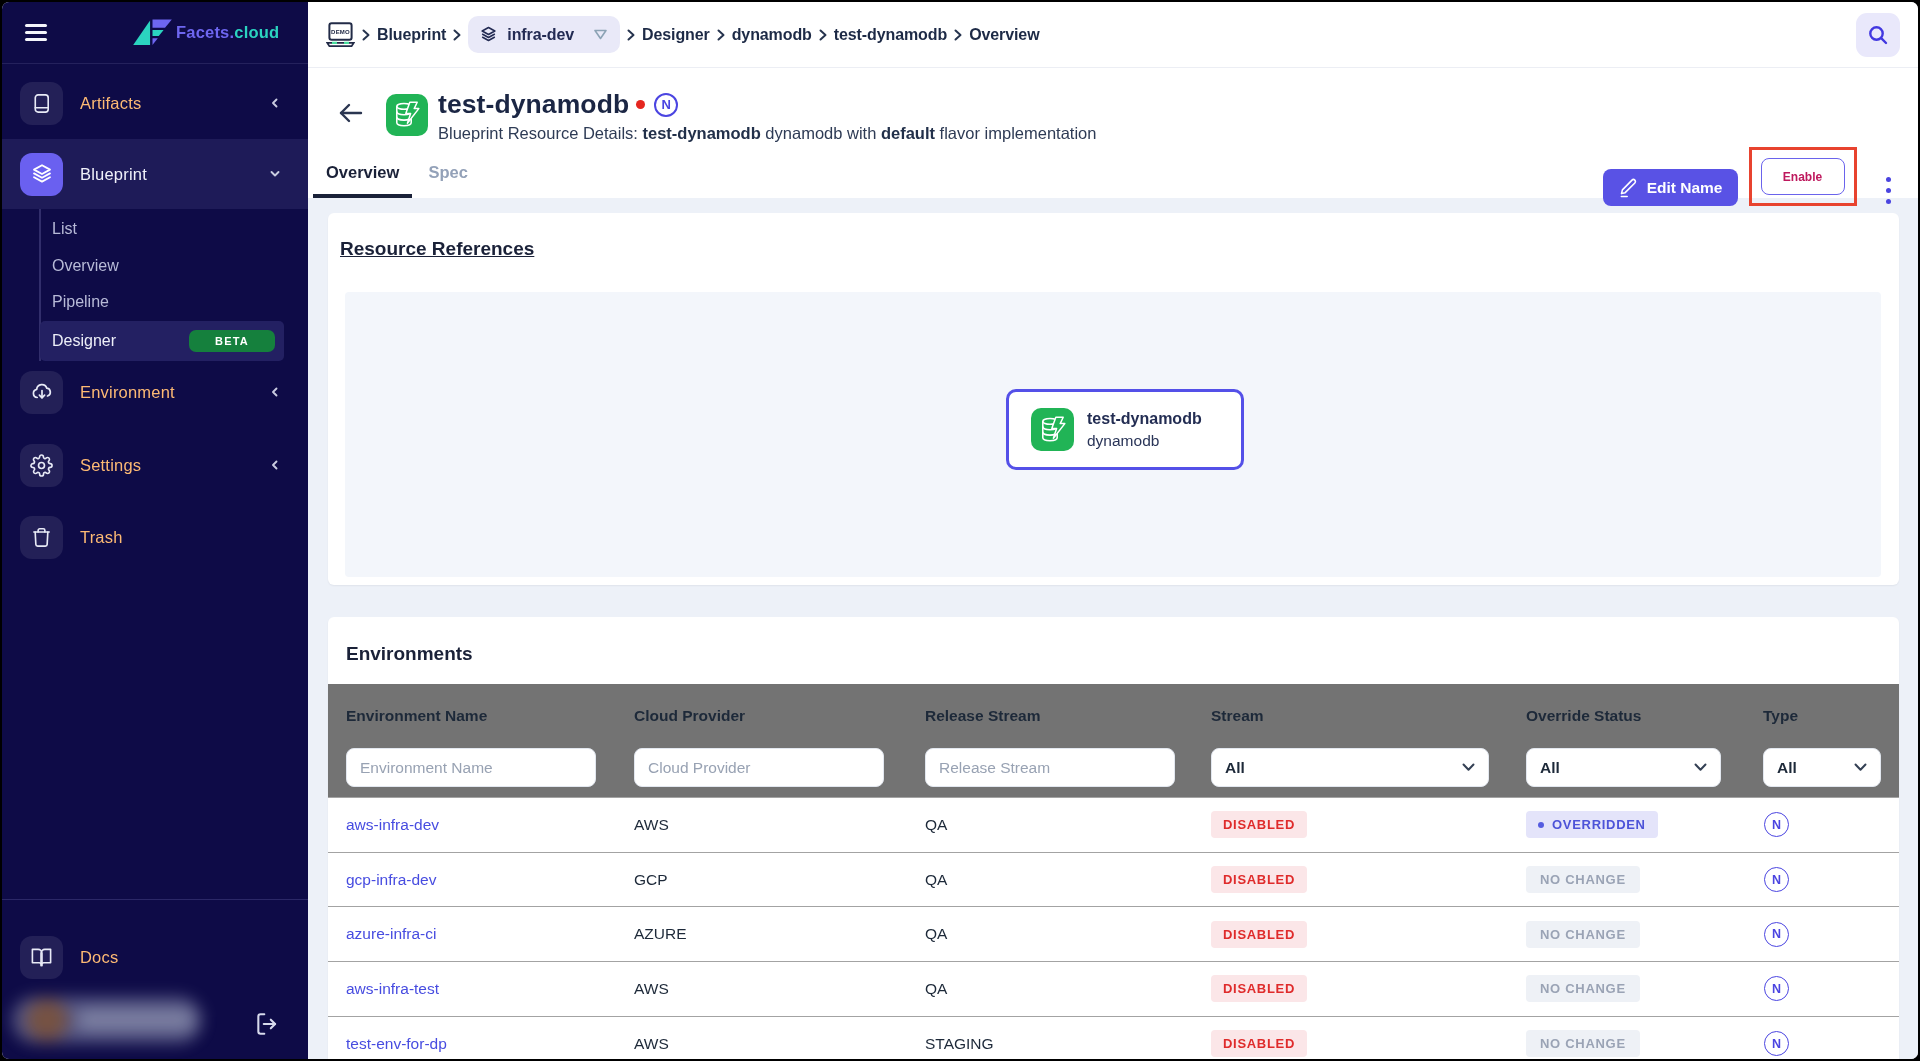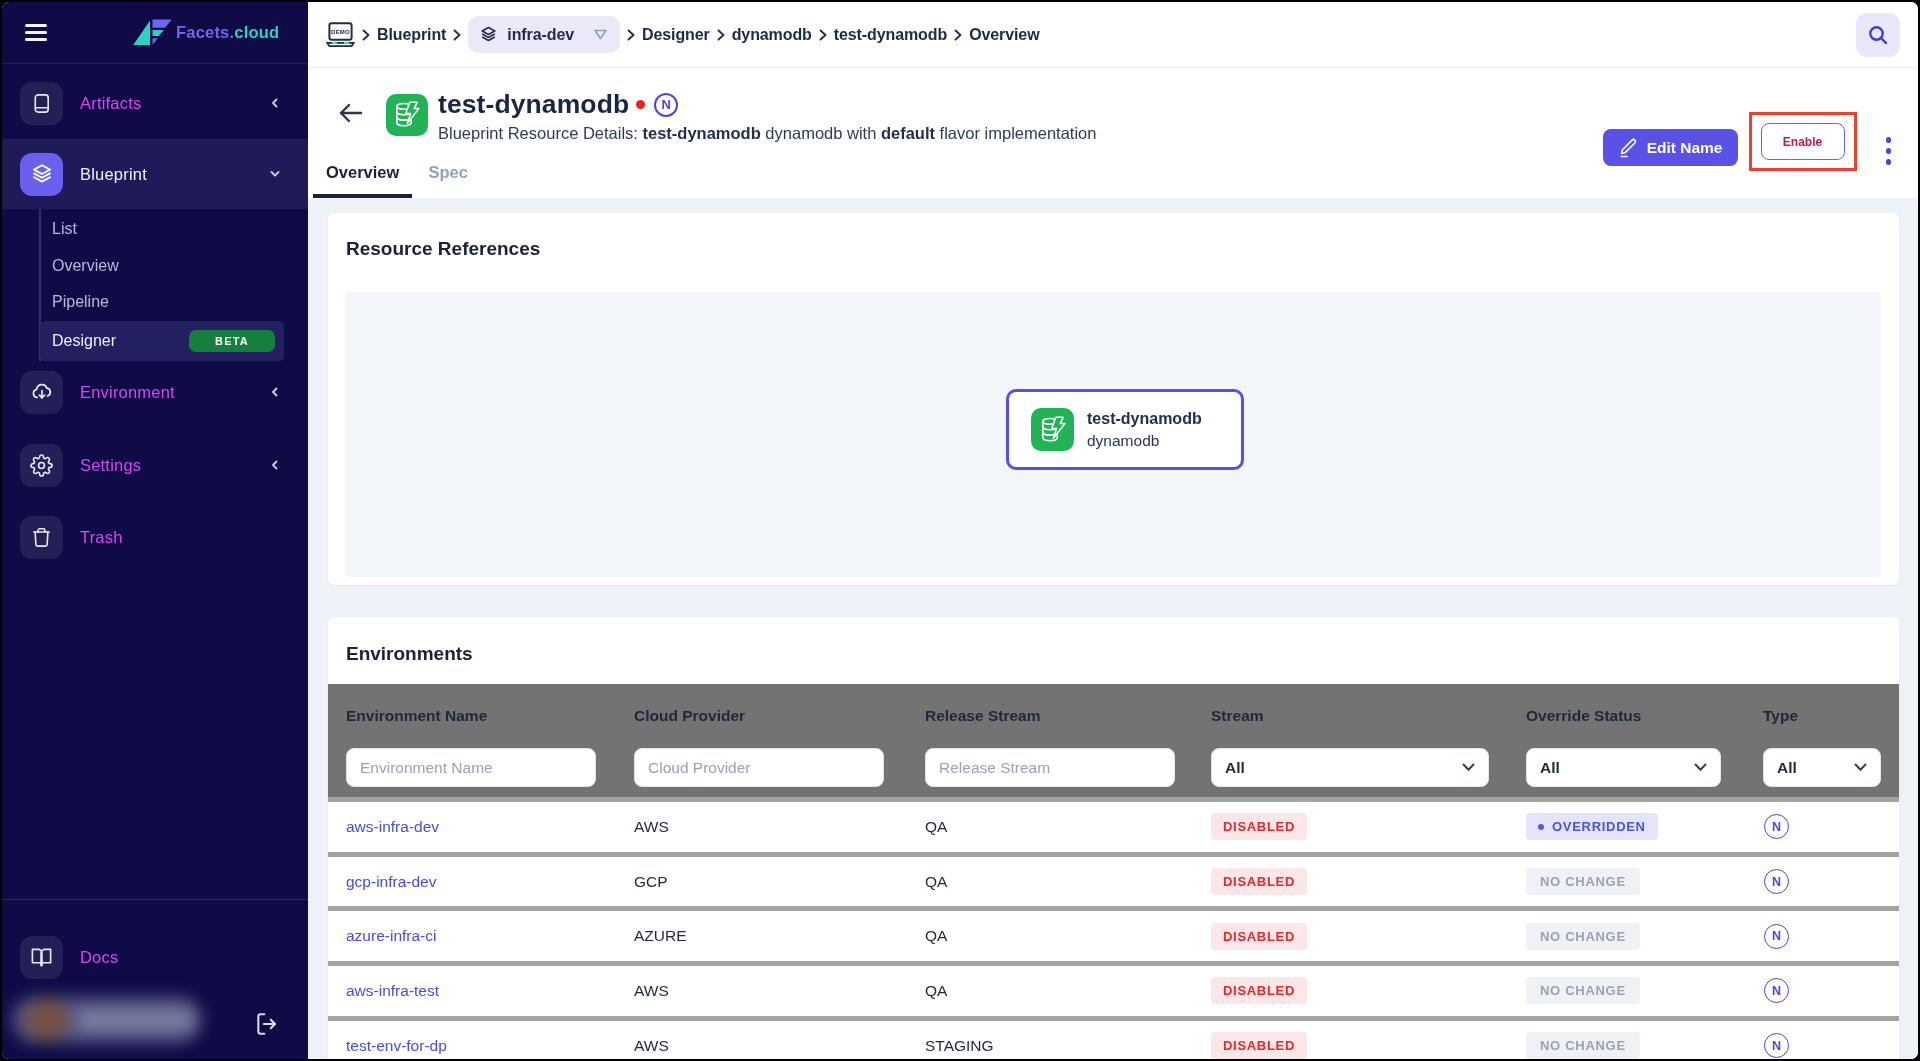--- a/index.html
+++ b/index.html
@@ -12,21 +12,21 @@
   .hamburger { margin-left:23px; width:22px; height:17px; display:flex; flex-direction:column; justify-content:space-between; cursor:pointer; background:none; border:none; }
   .hamburger span { display:block; height:3px; border-radius:2px; background:#F4F5FB; }
   .logo { display:flex; align-items:center; margin-left:85px; }
   .logo svg { display:block; }
   .logo-text { margin-left:4px; font-size:16.5px; font-weight:700; letter-spacing:.2px; }
   .logo-text .b1 { color:#6E66F0; }
   .logo-text .b2 { color:#2BD4C0; }
 
   .nav-row { display:flex; align-items:center; height:44px; margin:0 0 0 18px; padding-right:26px; position:relative; cursor:pointer; }
   .nav-row .icon-box { width:43px; height:43px; border-radius:12px; background:#232057; display:flex; align-items:center; justify-content:center; flex:0 0 43px; }
-  .nav-row .nav-label { margin-left:17px; font-size:16.5px; color:#d946ef; letter-spacing:.2px; }
+  .nav-row .nav-label { margin-left:17px; font-size:16.5px; color:#fdba74; letter-spacing:.2px; }
   .nav-row .chev { margin-left:auto; display:flex; }
   .row-artifacts { margin-top:17px; }
   .row-active-wrap { margin-top:14px; height:70px; background:#1E1B58; display:flex; align-items:center; }
   .row-active-wrap .nav-row { margin-top:0; height:44px; flex:1; }
   .row-active-wrap .icon-box { background:#6A60F0; }
   .submenu { position:relative; padding:2px 0 0 0; height:152px; }
   .submenu .guide { position:absolute; left:37px; top:0; width:1.5px; height:152px; background:#312E6B; }
   .sub-item { height:36.6px; display:flex; align-items:center; padding-left:50px; font-size:16px; color:#B7BAD7; cursor:pointer; }
   .sub-item-designer { position:relative; margin:0px 24px 0 38px; height:40px; border-radius:5px; background:#232062; display:flex; align-items:center; padding-left:12px; color:#EDEFF8; font-size:16px; cursor:pointer; }
   .beta-badge { margin-left:auto; margin-right:9px; background:#15803d; color:#FFFFFF; font-size:11px; font-weight:700; letter-spacing:1.2px; padding:5px 26px; border-radius:7px; }
@@ -59,55 +59,55 @@
 
   .page-head { background:#FFFFFF; height:130px; position:relative; }
   .back-btn { position:absolute; left:29px; top:33px; background:none; border:none; cursor:pointer; }
   .res-icon { position:absolute; left:78px; top:26px; width:42px; height:42px; border-radius:10px; background:#21B456; display:flex; align-items:center; justify-content:center; }
   .title-row { position:absolute; left:130px; top:21px; display:flex; align-items:center; }
   .page-title { font-size:26.5px; font-weight:700; color:#1B2644; letter-spacing:.1px; }
   .red-dot { width:9px; height:9px; border-radius:50%; background:#E5261F; margin-left:7px; }
   .n-badge { width:24px; height:24px; border-radius:50%; border:2px solid #4B45E1; color:#4B45E1; font-weight:700; font-size:13px; display:flex; align-items:center; justify-content:center; margin-left:9px; }
   .page-sub { position:absolute; left:130px; top:56px; font-size:16.5px; color:#2E3B55; }
   .page-sub b { color:#22304A; }
-  .head-actions { position:absolute; right:25px; top:0; height:100%; display:flex; align-items:center; }
+  .head-actions { position:absolute; right:25px; top:8px; height:100%; display:flex; align-items:flex-end; }
   .edit-btn { margin-top:29px; height:37px; display:flex; align-items:center; gap:9px; background:#5952E5; color:#FFFFFF; font-size:15.5px; font-weight:700; border:none; border-radius:8px; padding:0 15px; cursor:pointer; font-family:inherit; }
   .enable-annot { margin-top:17px; margin-left:11px; border:3px solid #E8432F; padding:8px 9px; }
   .enable-btn { width:84px; height:37px; background:#FFFFFF; border:1.5px solid #6A63EC; border-radius:8px; color:#be185d; font-size:12px; font-weight:700; cursor:pointer; font-family:inherit; }
   .kebab-btn { margin-top:36px; margin-left:27px; background:none; border:none; display:flex; flex-direction:column; gap:5.5px; cursor:pointer; padding:2px; }
   .kebab-btn i { width:5.5px; height:5.5px; border-radius:50%; background:#4A44E0; }
   .tabs { position:absolute; left:5px; bottom:0; display:flex; }
   .tab { padding:0 13px 12px 13px; margin-right:3px; font-size:16.5px; font-weight:700; color:#93A1B8; cursor:pointer; border-bottom:4px solid transparent; }
   .tab.active { color:#1A2138; border-bottom-color:#1A2138; }
 
   .content { flex:1; background:#EDF1F8; padding:15px 19px 0 20px; overflow:hidden; }
   .card { background:#FFFFFF; border-radius:6px; box-shadow:0 1px 2px rgba(16,24,40,.06); }
   .card-title { font-size:19px; font-weight:700; color:#1A2138; }
 
   .card-refs { height:372px; position:relative; }
-  .card-refs .card-title { position:absolute; left:18px; top:25px; }
+  .card-refs .card-title { position:absolute; left:12px; top:25px;text-decoration:underline; }
   .refs-panel { position:absolute; left:17px; right:18px; top:79px; bottom:8px; background:#F3F6FB; border-radius:4px; display:flex; align-items:center; justify-content:center; }
   .node-card { width:238px; height:81px; background:#FFFFFF; border:3px solid #5450E8; border-radius:10px; display:flex; align-items:center; padding-left:22px; transform:translate(12px,-5px); cursor:pointer; }
   .node-icon { width:43px; height:43px; border-radius:10px; background:#21B456; display:flex; align-items:center; justify-content:center; flex:0 0 43px; }
   .node-meta { margin-left:13px; }
   .node-name { font-size:16px; font-weight:700; color:#232D53; }
   .node-type { font-size:15.5px; color:#2A3558; margin-top:4px; }
 
   
   .card-envs { margin-top:32px; height:600px; overflow:hidden; }
   .card-envs .card-title { padding:26px 0 0 18px; }
   .filter-band { margin-top:19px; background:#737373; padding:23px 0 10px 18px; display:grid; grid-template-columns:288px 291px 286px 315px 237px 1fr; }
   .fcol .flabel { font-size:15.5px; font-weight:700; color:#1D2939; display:block; margin-bottom:23px; }
   .fcol input { width:250px; height:39px; border:1px solid #E2E7EF; border-radius:8px; background:#FFFFFF; font-size:15.5px; color:#1D2939; padding:0 13px; font-family:inherit; outline:none; }
   .fcol input::placeholder { color:#98A2B3; }
   .fselect { height:39px; border:1px solid #E2E7EF; border-radius:8px; background:#FFFFFF; display:flex; align-items:center; justify-content:space-between; padding:0 13px; font-size:15.5px; font-weight:700; color:#1D2939; cursor:pointer; }
   .fselect svg { stroke:#344054; stroke-width:2; fill:none; stroke-linecap:round; stroke-linejoin:round; }
   .w-status { width:278px; } .w-override { width:195px; } .w-type { width:118px; }
 
-  .env-table .erow { height:54.7px; border-top:5px solid #a3a3a3; display:grid; grid-template-columns:288px 291px 286px 315px 237px 1fr; align-items:center; padding-left:18px; }
+  .env-table .erow { height:54.7px; border-top:1px solid #a3a3a3; display:grid; grid-template-columns:288px 291px 286px 315px 237px 1fr; align-items:center; padding-left:18px; }
   .erow .cell { font-size:15.5px; color:#1D2939; }
   .erow .cell-link { color:#474CE0; cursor:pointer; }
   .badge { display:inline-flex; align-items:center; font-size:13px; font-weight:700; letter-spacing:.7px; border-radius:4px; padding:6px 12px; }
   .badge-disabled { background:#FBE6E8; color:#DF2B2B; }
   .badge-overridden { background:#E4E4FA; color:#4D53D8; }
   .badge-overridden .dot { width:6px; height:6px; border-radius:50%; background:#555CE0; margin-right:8px; }
   .badge-nochange { background:#EEF1F6; color:#9AA3B5; padding:6px 14px; }
   .n-cell { width:25px; height:25px; border-radius:50%; border:1.8px solid #4B45E1; color:#4B45E1; font-weight:700; font-size:12.5px; display:flex; align-items:center; justify-content:center; margin-left:1px; }
 </style>
 </head>

